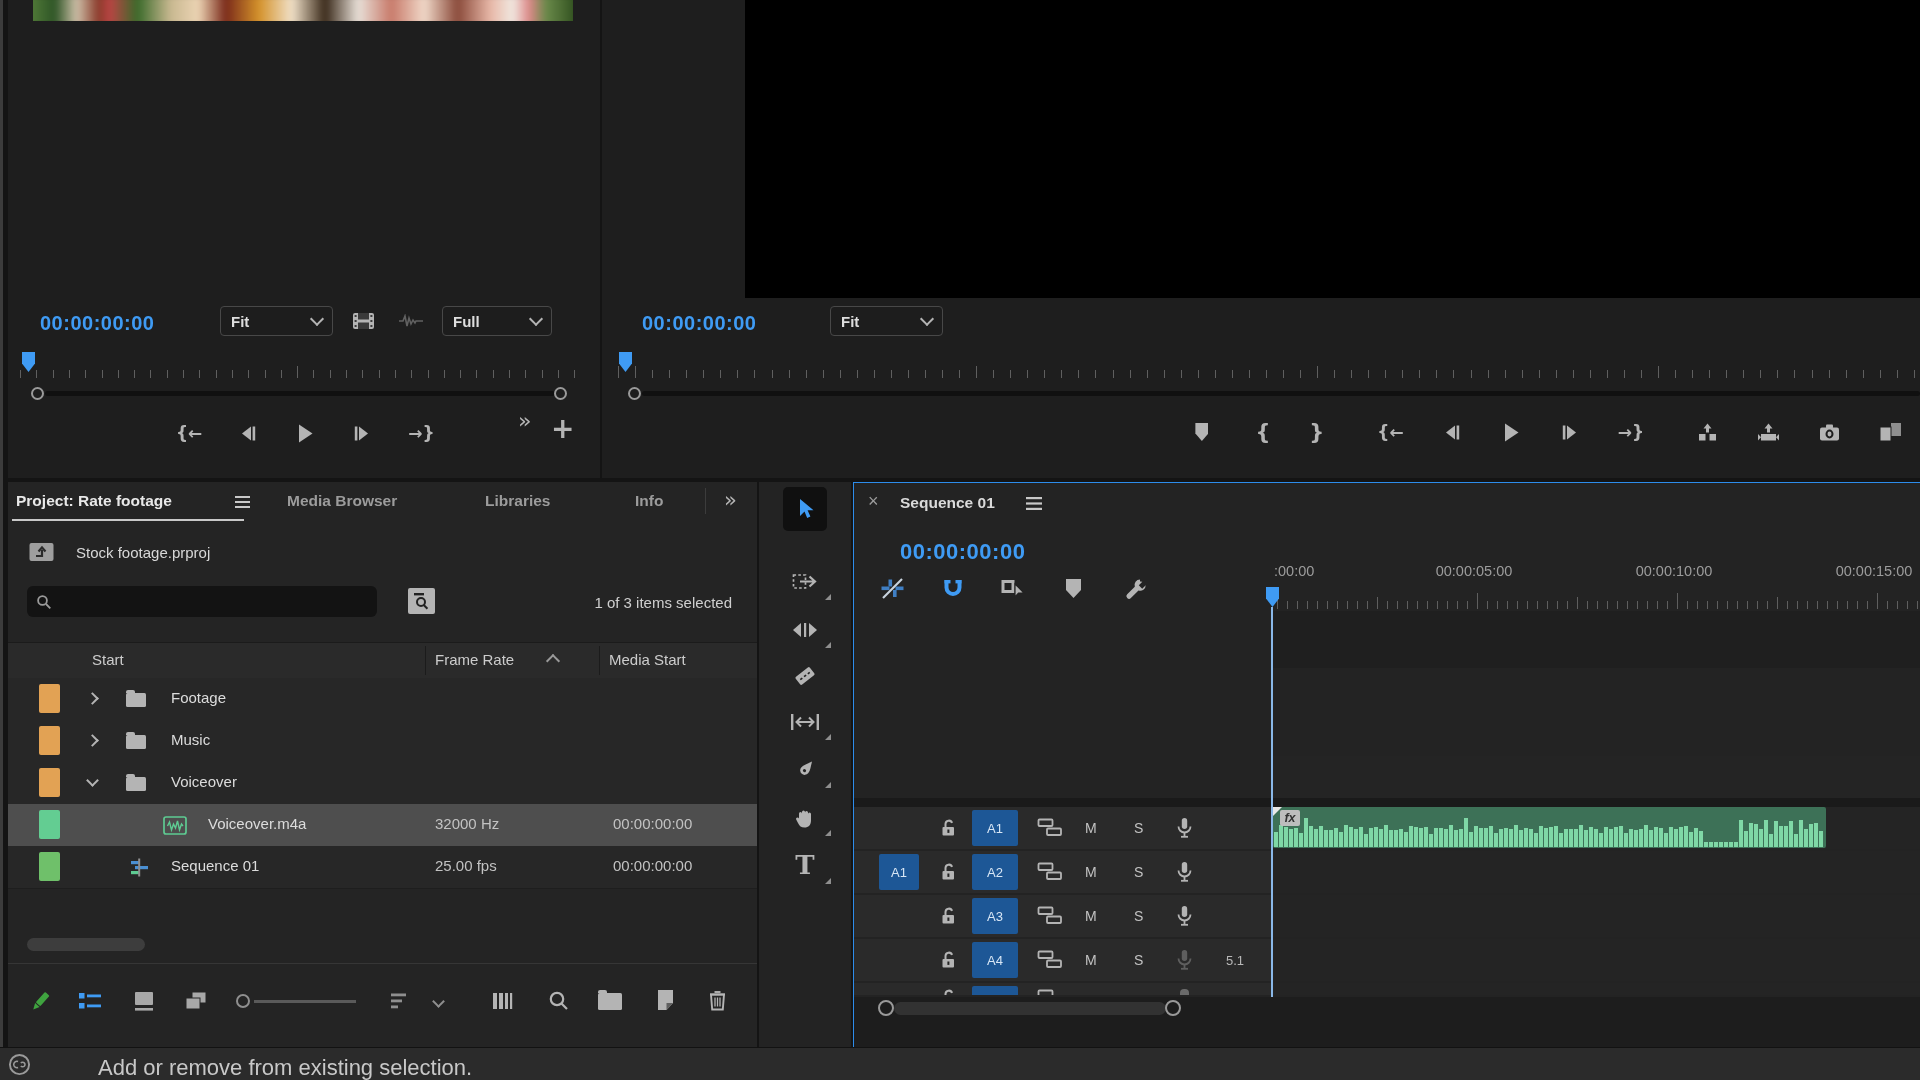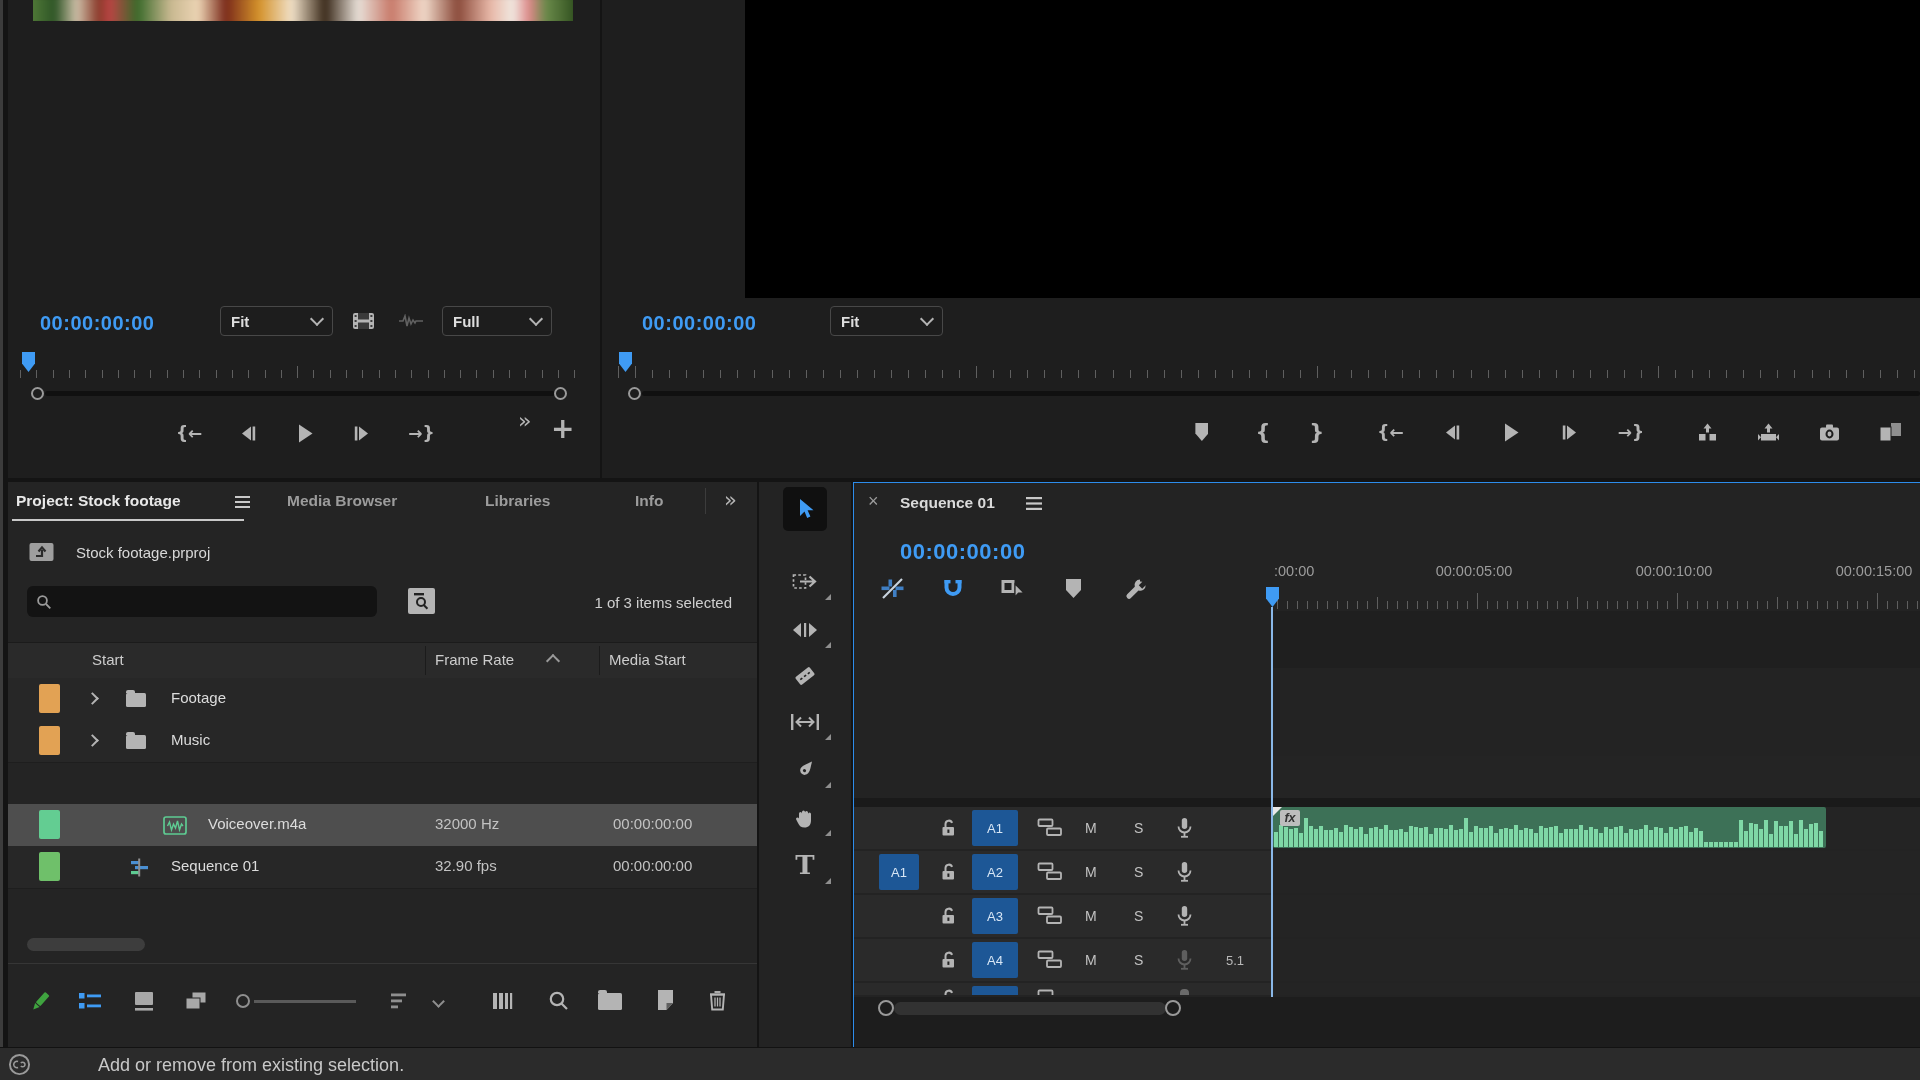--- a/index.html
+++ b/index.html
@@ -314,21 +314,21 @@
         <svg width="23" height="20" viewBox="0 0 23 20">
             <rect x="12" y="1" width="10" height="13" fill="#8e8e8e"></rect>
         <rect x="1" y="5" width="11" height="14" fill="#b4b4b4" stroke="#1e1e1e"></rect>
           </svg>
         </span>
     </div>
   </section>
 
   <section class="panel" style="left:8px;top:482px;width:749px;height:565px;background:#242424;">
 
-    <div class="abs" style="left:8px;top:10px;font-size:15.5px;font-weight:700;color:#e8e8e8;"><span>Project: Stock footage</span></div>
+    <div class="abs" style="left:8px;top:10px;font-size:15.5px;font-weight:700;color:#e8e8e8;"><span>Project: Rate footage</span></div>
     <div class="abs" style="left:227px;top:14px;">
       <svg width="15" height="12" viewBox="0 0 15 12">
           <g fill="#c8c8c8">
             <rect y="0" width="15" height="2"></rect>
       <rect y="5" width="15" height="2"></rect>
             <rect y="10" width="15" height="2"></rect>
           </g>
         </svg>
       </div>
     <div class="abs" style="left:4px;top:37px;width:232px;height:2px;background:#c8c8c8;"></div>
@@ -378,20 +378,26 @@
       <span class="chip" style="left:31px;top:6px;background:#e2a254;"></span>
       <span class="abs chev-r" style="left:80px;top:16px;"></span>
       <span class="abs folder" style="left:118px;top:15px;"></span>
       <span class="pname" style="left:163px;">Footage</span>
     </div>
     <div class="prow" style="top:238px;">
       <span class="chip" style="left:31px;top:6px;background:#e2a254;"></span>
       <span class="abs chev-r" style="left:80px;top:16px;"></span>
       <span class="abs folder" style="left:118px;top:15px;"></span>
       <span class="pname" style="left:163px;">Music</span>
+    </div>
+    <div class="prow" style="top:280px;">
+      <span class="chip" style="left:31px;top:6px;background:#e2a254;"></span>
+      <span class="abs chev-dn" style="left:80px;top:14px;"></span>
+      <span class="abs folder" style="left:118px;top:15px;"></span>
+      <span class="pname" style="left:163px;">Voiceover</span>
     </div>
     <div class="prow sel" style="top:322px;">
       <span class="chip" style="left:31px;top:6px;background:#63cd92;"></span>
       <span class="abs" style="left:155px;top:12px;">
         <svg width="24" height="19" viewBox="0 0 24 19">
             <rect x="1" y="1" width="22" height="17" rx="2" fill="none" stroke="#5ecb92" stroke-width="1.7"></rect>
         <path d="M4.5 10 l2-4 2 8 2-6 2 4 2-7 2 9 2-6 1.5 2" stroke="#5ecb92" fill="none" stroke-width="1.4"></path>
           </svg>
         </span>
       <span class="pname" style="left:200px;">Voiceover.m4a</span>
@@ -402,21 +408,21 @@
       <span class="chip" style="left:31px;top:6px;background:#6fc06a;"></span>
       <span class="abs" style="left:122px;top:12px;">
         <svg width="19" height="19" viewBox="0 0 19 19">
             <rect x="1" y="3" width="9" height="3.2" fill="#4a8fd2"></rect>
         <rect x="5" y="8" width="13" height="3.2" fill="#4a8fd2"></rect>
             <rect x="1" y="13" width="8" height="3.2" fill="#5ecb92"></rect>
         <rect x="8.2" y="0.5" width="2" height="18" fill="#8f8f8f"></rect>
           </svg>
         </span>
       <span class="pname" style="left:163px;">Sequence 01</span>
-      <span class="pval" style="left:427px;">32.90 fps</span>
+      <span class="pval" style="left:427px;">25.00 fps</span>
       <span class="pval" style="left:605px;">00:00:00:00</span>
     </div>
 
     <div class="abs" style="left:19px;top:456px;width:118px;height:13px;background:#3d3d3d;border-radius:7px;"></div>
     <div class="abs" style="left:0;top:481px;width:749px;height:1px;background:#363636;"></div>
 
     <div class="abs icbtn" style="left:20px;top:508px;">
       <svg width="24" height="24" viewBox="0 0 24 24">
           <g transform="rotate(42 12 12)" fill="#3fa33f">
       <rect x="9" y="1" width="6" height="14" rx="1"></rect>
@@ -943,16 +949,16 @@
     <div class="knob" style="left:311px;top:517px;width:16px;height:16px;background:#1d1d1d;"></div>
   </section>
 
   <footer class="abs" style="left:0;top:1047px;width:1920px;height:33px;background:#2b2b2b;border-top:1px solid #121212;">
     <span class="abs icbtn" style="left:8px;top:5px;">
       <svg width="23" height="23" viewBox="0 0 24 24">
           <circle cx="12" cy="12" r="10" fill="none" stroke="#9a9a9a" stroke-width="2"></circle>
       <path d="M10.5 8.8 a3.4 3.4 0 1 0 0 6.4 M13.4 10.6 a2.4 2.4 0 1 1 0 2.9" stroke="#9a9a9a" fill="none" stroke-width="1.6"></path>
         </svg>
       </span>
-    <span class="abs" style="left:98px;top:7px;font-size:18px;color:#c8c8c8;">Add or remove from existing selection.</span>
+    <span class="abs" style="left:98px;top:7px;font-size:22px;color:#c8c8c8;">Add or remove from existing selection.</span>
   </footer>
 
 </div>
 
 </body></html>

